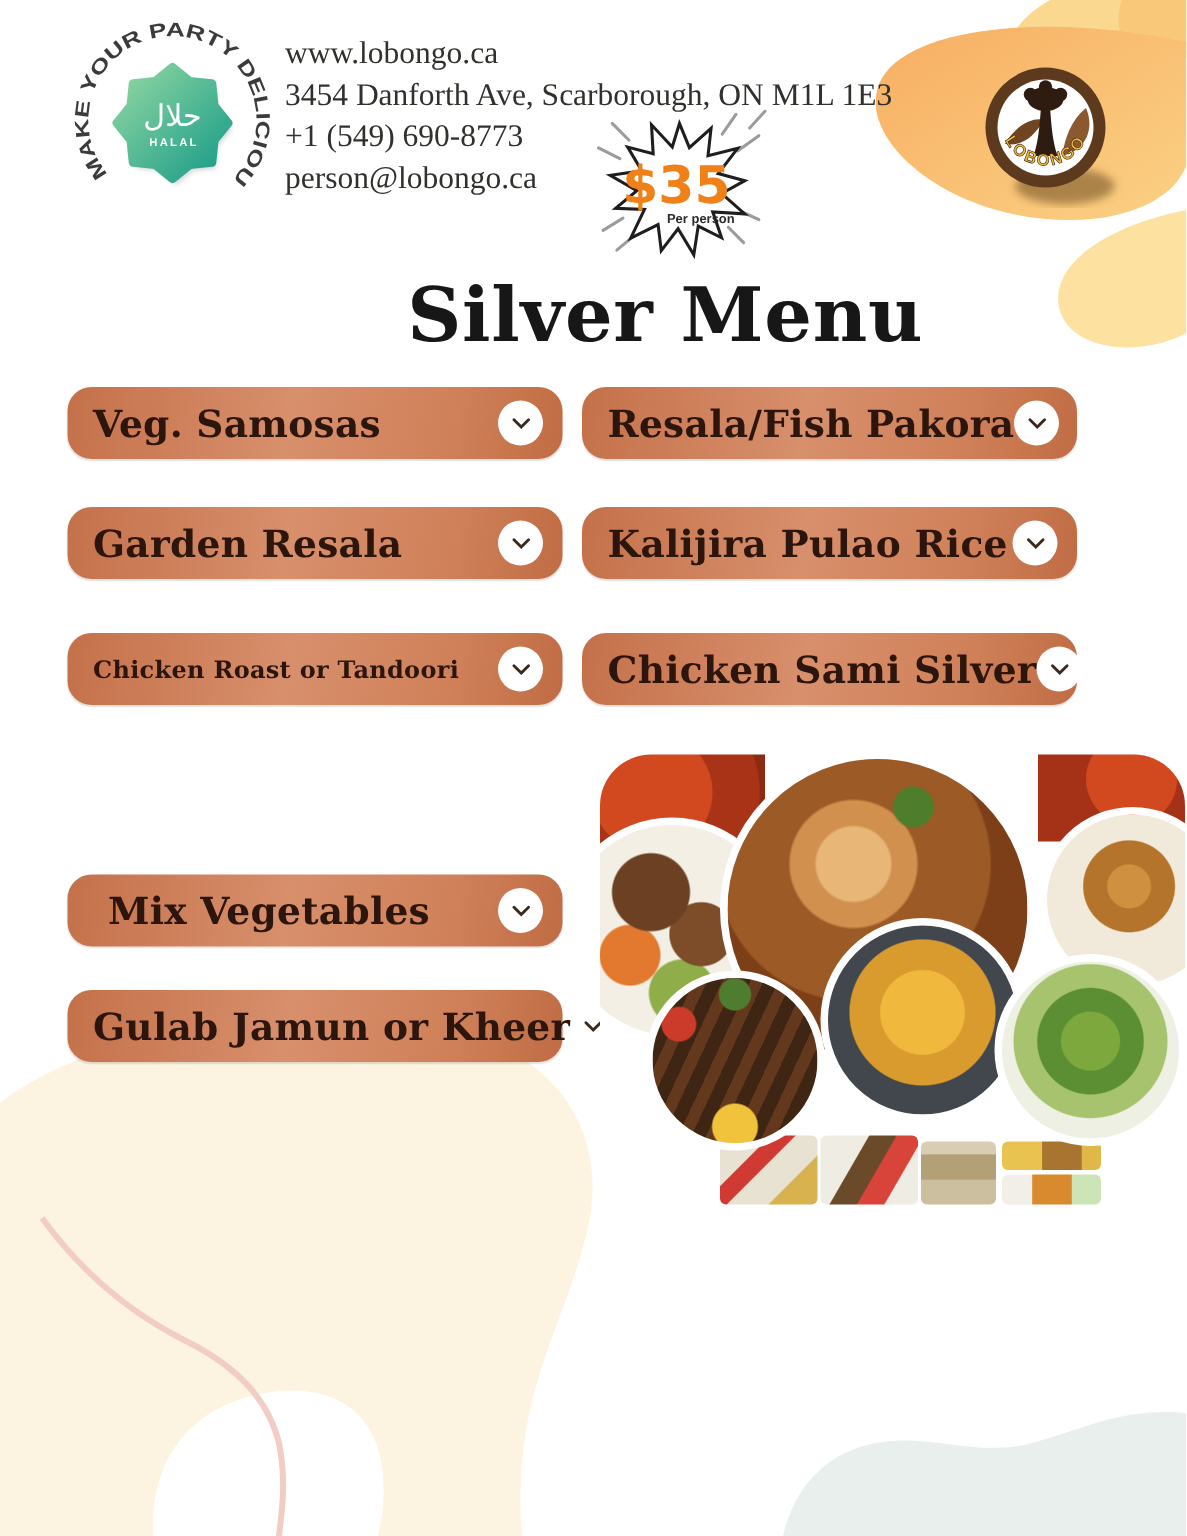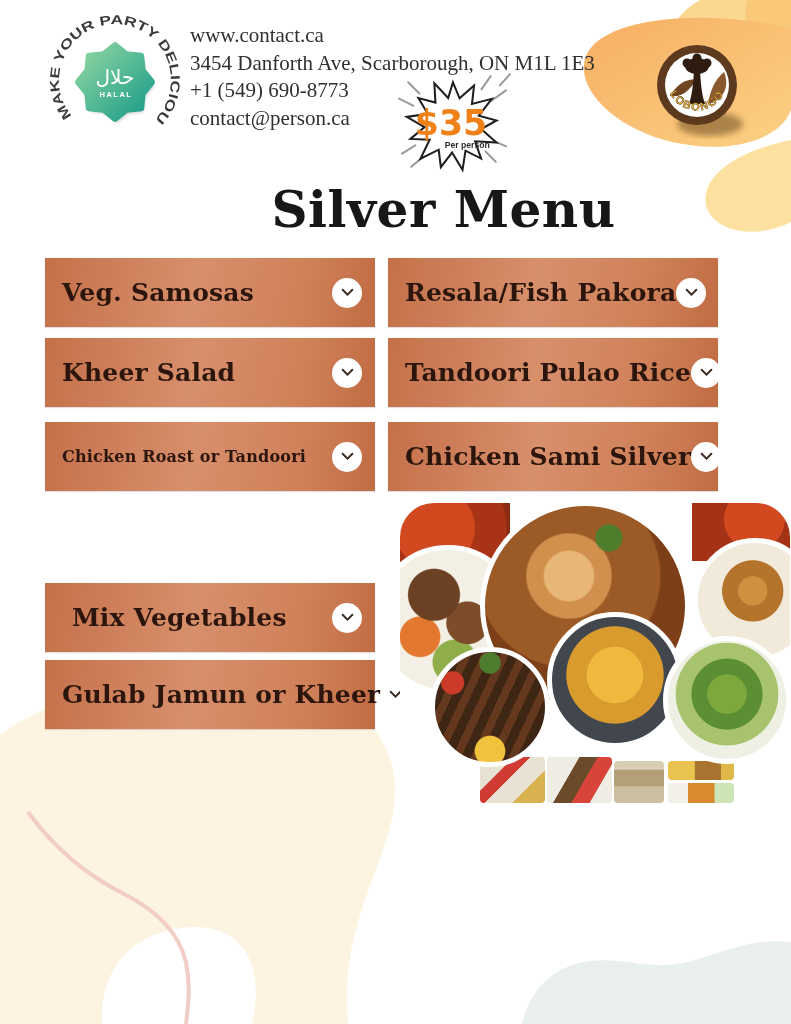--- a/index.html
+++ b/index.html
@@ -17,21 +17,21 @@
     font-family:"Liberation Serif","DejaVu Serif",serif; font-size:21px;
     line-height:27.5px; color:#30302c; }
   .price-badge { position:absolute; left:393px; top:66px; width:124px; height:112px; }
   .brand-logo { position:absolute; left:650px; top:38px; width:100px; height:110px; }
 
   
   .page-title { position:absolute; left:0; top:180px; width:791px; text-align:center;
     font-size:50px; font-weight:700; letter-spacing:.5px; color:#171717;margin-left:48px; }
 
   
-  .menu-btn { position:absolute; height:69px; border-radius:0;
+  .menu-btn { position:absolute; height:48px; border-radius:16px;
     background:linear-gradient(100deg,#c4714a 0%,#d88f6c 45%,#cf8058 78%,#c06c44 100%);
     display:flex; align-items:center; justify-content:space-between;
     padding:0 13px 0 17px; cursor:pointer;
     box-shadow:0 1px 1px rgba(0,0,0,.12); }
   .menu-label { font-weight:700; font-size:25px; color:#2b150c; letter-spacing:.2px; white-space:nowrap; }
   .menu-btn.small .menu-label { font-size:16px; }
   .chev { width:30px; height:30px; min-width:30px; border-radius:50%; background:#fff;
     display:flex; align-items:center; justify-content:center; }
   .chev svg { width:13px; height:9px; }
   .col-l { left:45px;  width:330px; }
@@ -118,24 +118,24 @@
     <polygon filter="url(#softBlur)" opacity="0.3" fill="#6a6a6a" transform="translate(2.5,4)" points="70,40 81.5,49.3 96.2,50.8 97.7,65.5 107,77 97.7,88.5 96.2,103.2 81.5,104.7 70,114 58.5,104.7 43.8,103.2 42.3,88.5 33,77 42.3,65.5 43.8,50.8 58.5,49.3"></polygon>
     <polygon fill="url(#halalGrad)" stroke="url(#halalGrad)" stroke-width="6" stroke-linejoin="round" points="70,40 81.5,49.3 96.2,50.8 97.7,65.5 107,77 97.7,88.5 96.2,103.2 81.5,104.7 70,114 58.5,104.7 43.8,103.2 42.3,88.5 33,77 42.3,65.5 43.8,50.8 58.5,49.3"></polygon>
     <text x="70" y="79" text-anchor="middle" font-family="DejaVu Sans, sans-serif" font-size="20" fill="#ffffff">حلال</text>
     <text x="71" y="92" text-anchor="middle" font-family="Liberation Sans, sans-serif" font-size="7.5" font-weight="bold" letter-spacing="1.5" fill="#ffffff">HALAL</text>
     <text font-family="Liberation Sans, sans-serif" font-size="13" font-weight="bold" fill="#3b3b3b">
       <textPath href="#halalTextPath" startOffset="0" textLength="270" lengthAdjust="spacingAndGlyphs">MAKE YOUR PARTY DELICIOUS</textPath>
     </text>
   </svg>
 
   <div class="contact">
-    <div>www.contact.ca</div>
+    <div>www.lobongo.ca</div>
     <div>3454 Danforth Ave, Scarborough, ON M1L 1E3</div>
     <div>+1 (549) 690-8773</div>
-    <div>contact@person.ca</div>
+    <div>person@lobongo.ca</div>
   </div>
 
   <svg class="price-badge" viewBox="0 0 120 110">
     <g stroke="#9b9b9b" stroke-width="2" stroke-linecap="round">
       <line x1="14" y1="16" x2="25" y2="27"></line>
         <line x1="5" y1="32" x2="19" y2="39"></line>
       <line x1="95" y1="10" x2="86" y2="23"></line>
         <line x1="110" y1="24" x2="96" y2="34"></line>
         <line x1="114" y1="8" x2="104" y2="19"></line>
       <line x1="8" y1="86" x2="21" y2="78"></line>
@@ -176,21 +176,21 @@
 
   <div class="menu-btn col-l row1">
     <span class="menu-label">Veg. Samosas</span>
     <span class="chev">
       <svg viewBox="0 0 12 8">
           <path d="M1.5,1.5 L6,6 L10.5,1.5" fill="none" stroke="#3d2a1e" stroke-width="1.8" stroke-linecap="round"></path>
         </svg>
     </span>
   </div>
   <div class="menu-btn col-l row2">
-    <span class="menu-label">Kheer Salad</span>
+    <span class="menu-label">Garden Resala</span>
     <span class="chev">
       <svg viewBox="0 0 12 8">
           <path d="M1.5,1.5 L6,6 L10.5,1.5" fill="none" stroke="#3d2a1e" stroke-width="1.8" stroke-linecap="round"></path>
         </svg>
     </span>
   </div>
   <div class="menu-btn col-l row3 small">
     <span class="menu-label">Chicken Roast or Tandoori</span>
     <span class="chev">
       <svg viewBox="0 0 12 8">
@@ -217,21 +217,21 @@
 
   <div class="menu-btn col-r row1">
     <span class="menu-label">Resala/Fish Pakora</span>
     <span class="chev">
       <svg viewBox="0 0 12 8">
           <path d="M1.5,1.5 L6,6 L10.5,1.5" fill="none" stroke="#3d2a1e" stroke-width="1.8" stroke-linecap="round"></path>
         </svg>
     </span>
   </div>
   <div class="menu-btn col-r row2">
-    <span class="menu-label">Tandoori Pulao Rice</span>
+    <span class="menu-label">Kalijira Pulao Rice</span>
     <span class="chev">
       <svg viewBox="0 0 12 8">
           <path d="M1.5,1.5 L6,6 L10.5,1.5" fill="none" stroke="#3d2a1e" stroke-width="1.8" stroke-linecap="round"></path>
         </svg>
     </span>
   </div>
   <div class="menu-btn col-r row3">
     <span class="menu-label">Chicken Sami Silver</span>
     <span class="chev">
       <svg viewBox="0 0 12 8">

